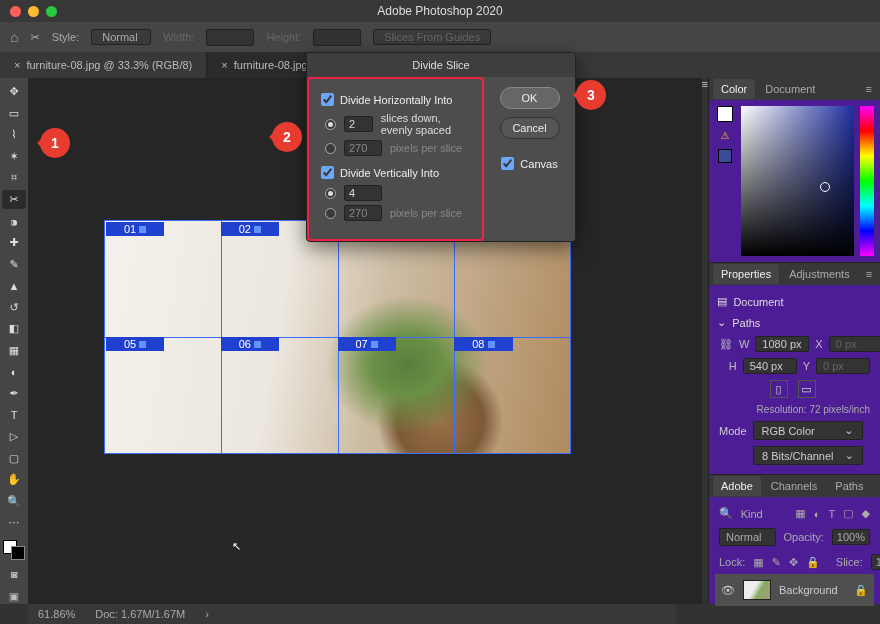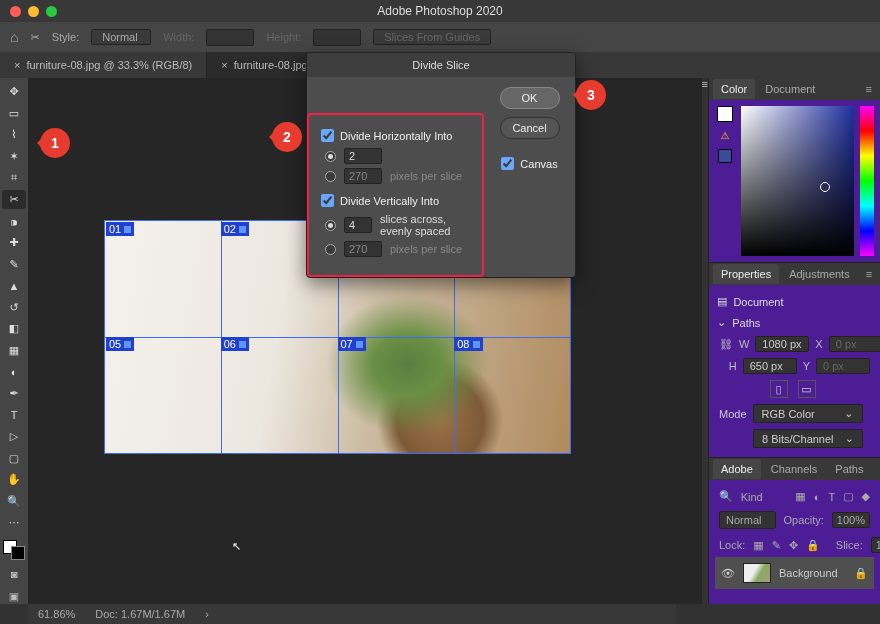--- a/index.html
+++ b/index.html
@@ -40,21 +40,21 @@
 
 .photo { width:100%; height:100%; position:relative; overflow:hidden;
   background:
    radial-gradient(ellipse 140px 120px at 65% 62%, #5a7d3f 0%, #6a9045 25%, transparent 58%),
    radial-gradient(circle 90px at 72% 86%, #9a7147 0%, #7d5a37 48%, transparent 70%),
    linear-gradient(100deg, #f4f1ec 0%, #ece7df 38%, #cdbda4 58%, #b08a5e 100%);
 }
 .slice-grid { position: absolute; inset: 0; }
 .slice-grid .h, .slice-grid .v { position: absolute; background: #3a6cff; }
 .slice-grid .h { height: 1px; left: 0; right: 0; } .slice-grid .v { width: 1px; top: 0; bottom: 0; }
-.slice-tag { position: absolute; background: #2040d0; color: #fff; font-size: 9px; padding: 1px 3px; display:flex; gap:3px; align-items:center; }
+.slice-tag { position: absolute; background: #2040d0; color: #fff; font-size: 9px; padding: 1px 18px; display:flex; gap:3px; align-items:center; }
 .slice-tag .sq { width:7px; height:7px; background:#6095ff; }
 
 .statusbar { height: 20px; background: #383838; position: absolute; bottom: 0; left: 28px; right: 204px; display: flex; align-items: center; gap: 20px; color: #aaa; padding: 0 10px; }
 
 
 .rcol { width: 172px; background: #4c1d95; display: flex; flex-direction: column; border-left: 1px solid #222; }
 
 .panel { border-bottom: 1px solid #222; }
 .panel .tabs { display: flex; height: 22px; align-items: center; gap: 2px; padding: 0 4px; background: #383838; }
 .panel .tabs .pt { padding: 4px 8px; color: #aaa; border-top-left-radius:3px; border-top-right-radius:3px;}
@@ -87,21 +87,21 @@
 .layers .row { display:flex; align-items:center; gap:8px; padding:4px; color:#aaa;}
 .layers .sel2 { background:#333; border:1px solid #222; padding:2px 6px; border-radius:2px; flex:1;}
 .layers .layer { display:flex; align-items:center; gap:8px; padding:6px; background:#4f4f4f;}
 .layers .eye { width:14px; }
 .layers .thumb { width:28px; height:20px; background: linear-gradient(120deg,#eee 40%,#8a6 60%,#a97 100%); border:1px solid #222;}
 
 
 .dialog { position: absolute; left: 306px; top: 52px; width: 270px; background: #4d4d4d; border: 1px solid #222; box-shadow: 0 6px 20px rgba(0,0,0,.5); border-radius:4px; z-index:30;}
 .dialog .dtitle { text-align:center; padding:6px; background:#3e3e3e; color:#ddd; border-top-left-radius:4px; border-top-right-radius:4px;}
 .dialog .dbody { display:flex; }
-.dialog .left { flex:1; padding:10px 12px 14px;margin-top:36px; }
+.dialog .left { flex:1; padding:10px 12px 14px; }
 .dialog .right { width: 91px; padding:10px 10px; display:flex; flex-direction:column; gap:8px; align-items:center;}
 .dialog .right .btn { width:60px; padding:4px 0; text-align:center; background:#555; border:1px solid #333; border-radius:12px; color:#eee; }
 .dialog .right .btn.primary { background:#666; border:1px solid #888; }
 .dialog .right .chk { display:flex; align-items:center; gap:6px; margin-top:10px; color:#eee;}
 .dialog .dgroup-title { display:flex; align-items:center; gap:6px; color:#eee; margin:4px 0 6px;}
 .dialog .opt { display:flex; align-items:center; gap:8px; margin:4px 0 4px 4px; color:#ddd;}
 .dialog .opt.dim { color:#888;align-items:center;}
 .dialog .opt .radio { width:11px; height:11px; border-radius:50%; border:1px solid #aaa; background:#3a3a3a; display:inline-block;}
 .dialog .opt .radio.on::after { content:''; display:block; width:5px; height:5px; border-radius:50%; background:#ddd; margin:2px;}
 .dialog .opt .num { background:#333; border:1px solid #222; width:38px; padding:1px 4px; border-radius:2px;}
@@ -269,28 +269,31 @@
         <div class="row">
           <span>⛓</span>
           <span class="lbl">W</span>
           <span class="val">1080 px</span>
           <span class="lbl">X</span>
           <span class="val ghost">0 px</span>
         </div>
         <div class="row">
           <span style="width:11px"></span>
           <span class="lbl">H</span>
-          <span class="val">650 px</span>
+          <span class="val">540 px</span>
           <span class="lbl">Y</span>
           <span class="val ghost">0 px</span>
         </div>
         <div class="row" style="justify-content:center">
           <span class="iconbtn">▯</span>
           <span class="iconbtn">▭</span>
         </div>
+        <div class="row" style="justify-content:flex-end">
+            <span style="font-size:10px;color:#aaa">Resolution: 72 pixels/inch</span>
+          </div>
         <div class="row">
             <span>Mode</span>
           <span class="sel">
               <span>RGB Color</span>
               <span>⌄</span>
             </span>
           </div>
         <div class="row">
             <span style="width:28px"></span>
           <span class="sel">
@@ -359,34 +362,34 @@
   <div class="dtitle">Divide Slice</div>
   <div class="dbody">
     <div class="left">
       <div class="dgroup-title">
           <input type="checkbox" checked="" style="">
           <span>Divide Horizontally Into</span>
         </div>
       <div class="opt">
           <span class="radio on"></span>
           <span class="num">2</span>
+          <span>slices down, evenly spaced</span>
         </div>
       <div class="opt dim">
           <span class="radio"></span>
           <span class="num">270</span>
           <span>pixels per slice</span>
         </div>
       <div class="dgroup-title" style="margin-top:10px">
           <input type="checkbox" checked="" style="">
           <span>Divide Vertically Into</span>
         </div>
       <div class="opt">
           <span class="radio on"></span>
           <span class="num">4</span>
-          <span>slices across, evenly spaced</span>
         </div>
       <div class="opt dim">
           <span class="radio"></span>
           <span class="num">270</span>
           <span>pixels per slice</span>
         </div>
     </div>
     <div class="right">
       <div class="btn primary">OK</div>
       <div class="btn">Cancel</div>

